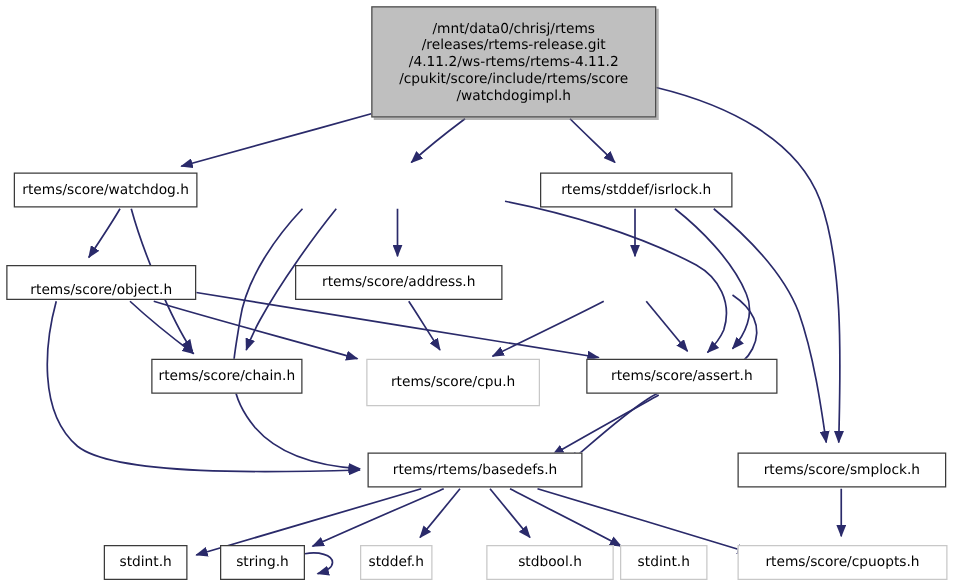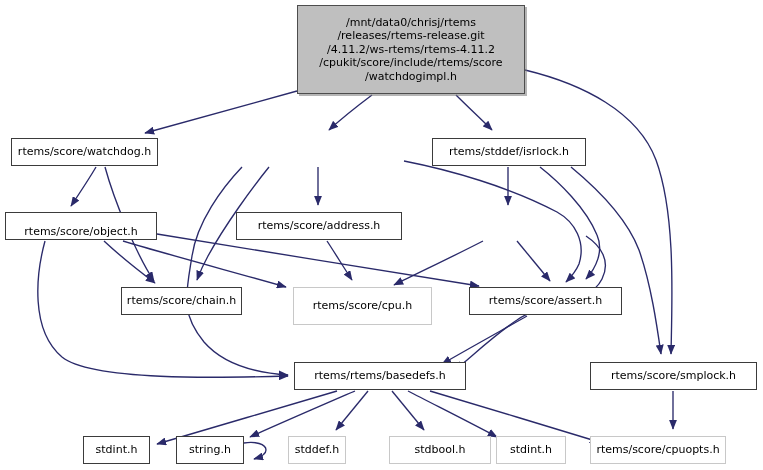--- a/index.html
+++ b/index.html
@@ -184,17 +184,17 @@
   </div>
 
   <div class="node muted" style="left:389px; top:436px; width:102px; height:28px;">
     <span class="node-label">stdbool.h</span>
   </div>
 
   <div class="node muted" style="left:496px; top:436px; width:70px; height:28px;">
     <span class="node-label">stdint.h</span>
   </div>
 
-  <div class="node muted" style="left:590px; top:436px; width:136px; height:28px;">
+  <div class="node muted" style="left:590px; top:436px; width:168px; height:28px;">
     <span class="node-label">rtems/score/cpuopts.h</span>
   </div>
 
 </div>
 
 </body></html>

